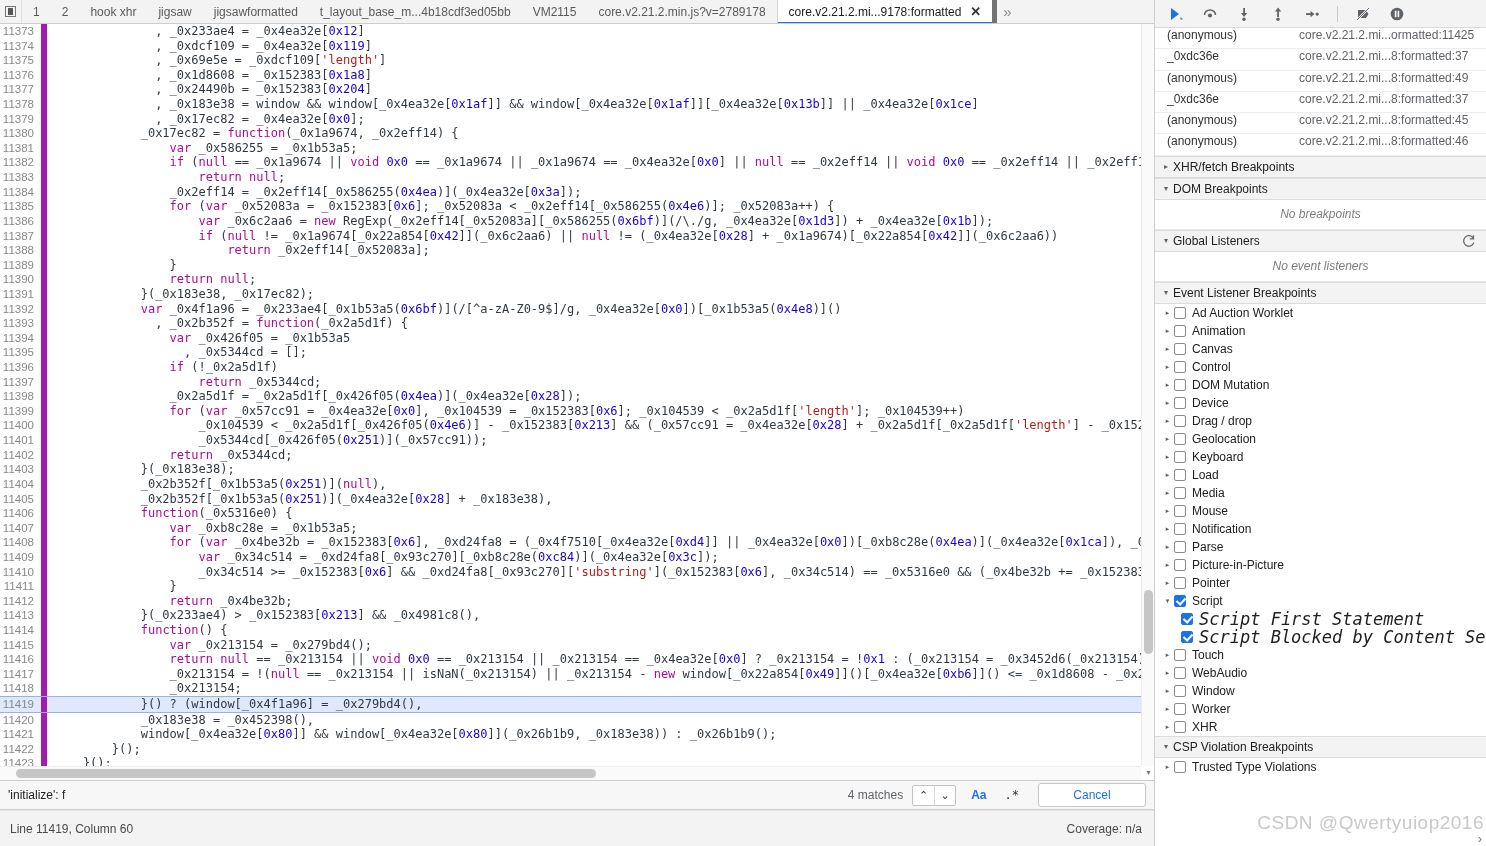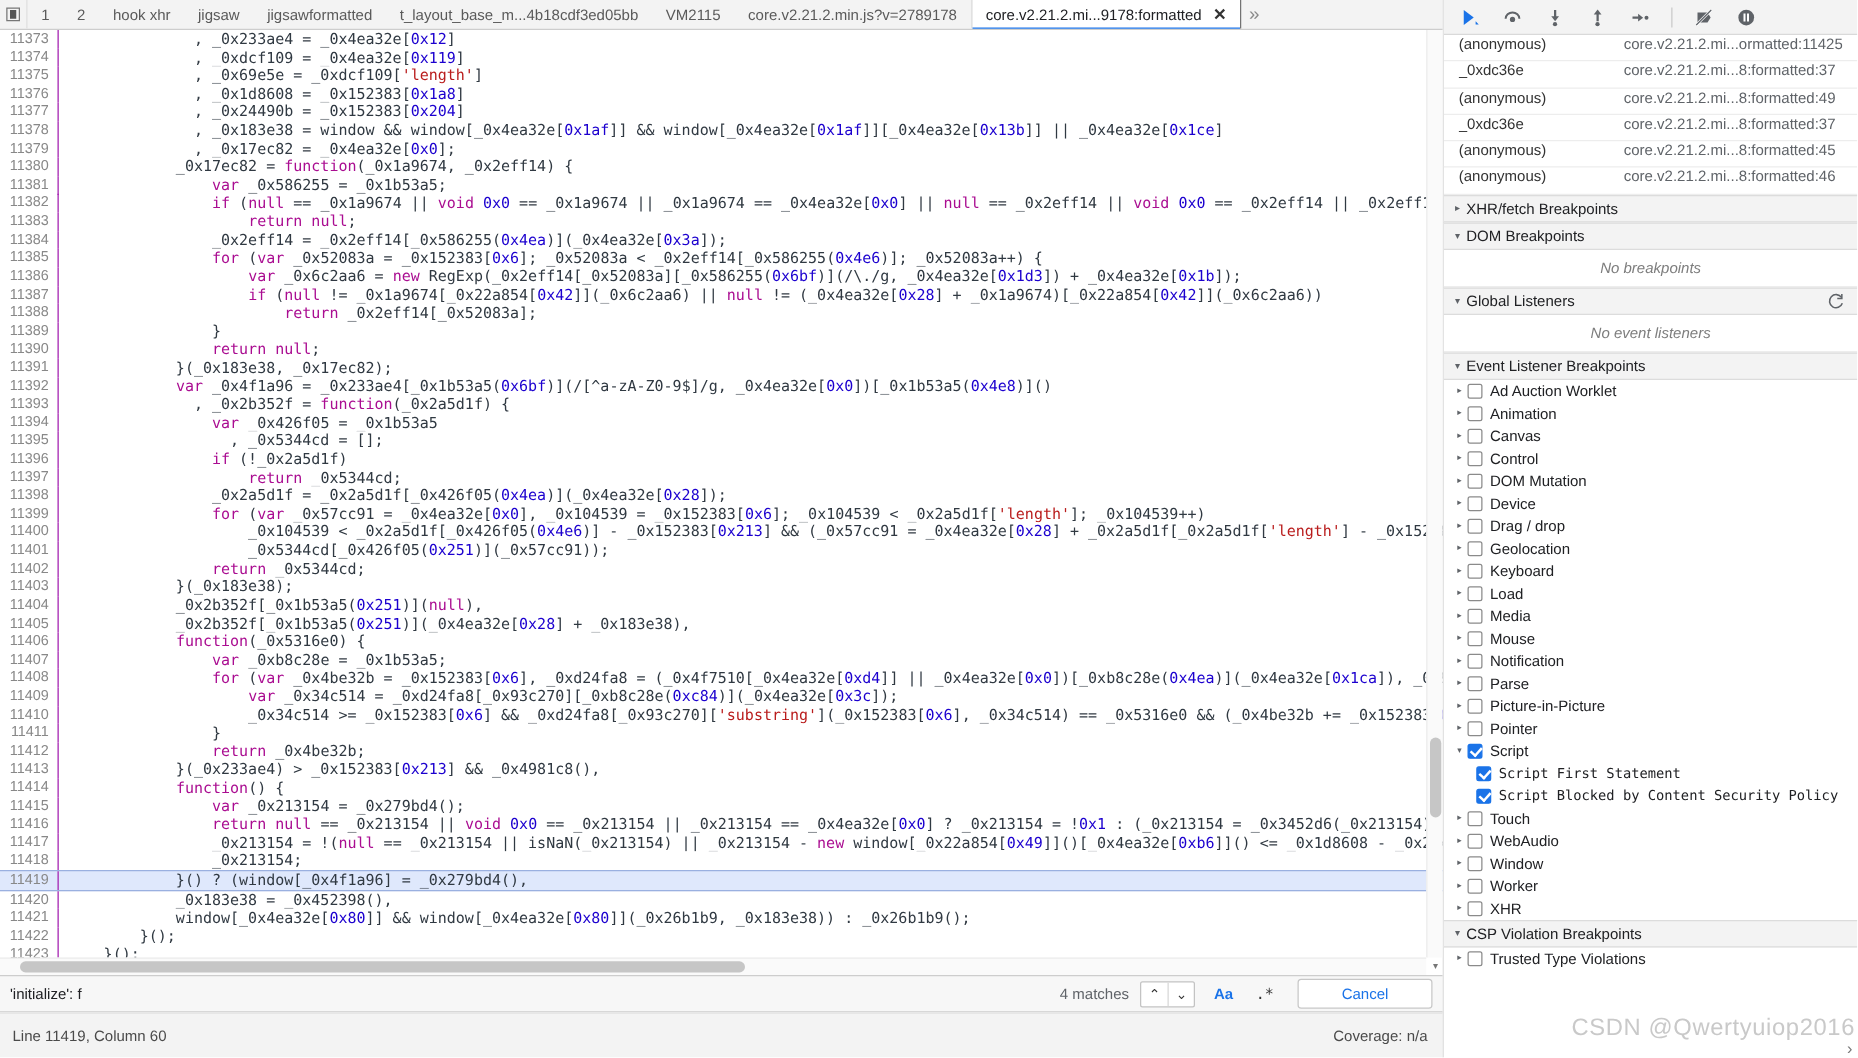--- a/index.html
+++ b/index.html
@@ -69,21 +69,21 @@
     font-size: 12px;
     color: #5a5a5a;
     white-space: nowrap;
     cursor: default;
     position: relative;
   }
   .tab.active {
     background: #ffffff;
     color: #202124;
     border-left: 1px solid #d7d7d7;
-    border-right: 1px solid #737373;
+    border-right: 5px solid #737373;
   }
   .tab.active:after {
     content: "";
     position: absolute;
     left: 0; right: 0; bottom: -1px;
     height: 2px;
     background: #1a73e8;
   }
   .tab .close-x {
     margin-left: 9px;
@@ -128,21 +128,21 @@
     height: 16.62px;
   }
   .gutter {
     width: 47px;
     min-width: 47px;
     text-align: right;
     padding-right: 7px;
     color: #888888;
     font-family: "Liberation Sans", sans-serif;
     font-size: 11.5px;
-    border-right: 1px solid #a21caf;
+    border-right: 6px solid #a21caf;
     user-select: none;
   }
   .code-text {
     padding-left: 7px;
     color: #303942;
     white-space: pre;
     overflow: hidden;
   }
   
   .kw  { color: #aa0d91; }        
@@ -380,21 +380,22 @@
     position: absolute;
     left: 3px; top: 0.5px;
     width: 4px; height: 7px;
     border: solid #fff;
     border-width: 0 2px 2px 0;
     transform: rotate(42deg);
   }
   .elb-row.child {
     padding-left: 26px;
     font-family: "DejaVu Sans Mono", "Liberation Mono", monospace;
-    font-size: 11px;
+    font-size: 17px;
+    font-style: italic;
   }
   .elb-label { white-space: nowrap; }
 
   
   #watermark {
     position: absolute;
     right: 2px;
     bottom: 12px;
     font-size: 19px;
     color: #c9c9c9;

